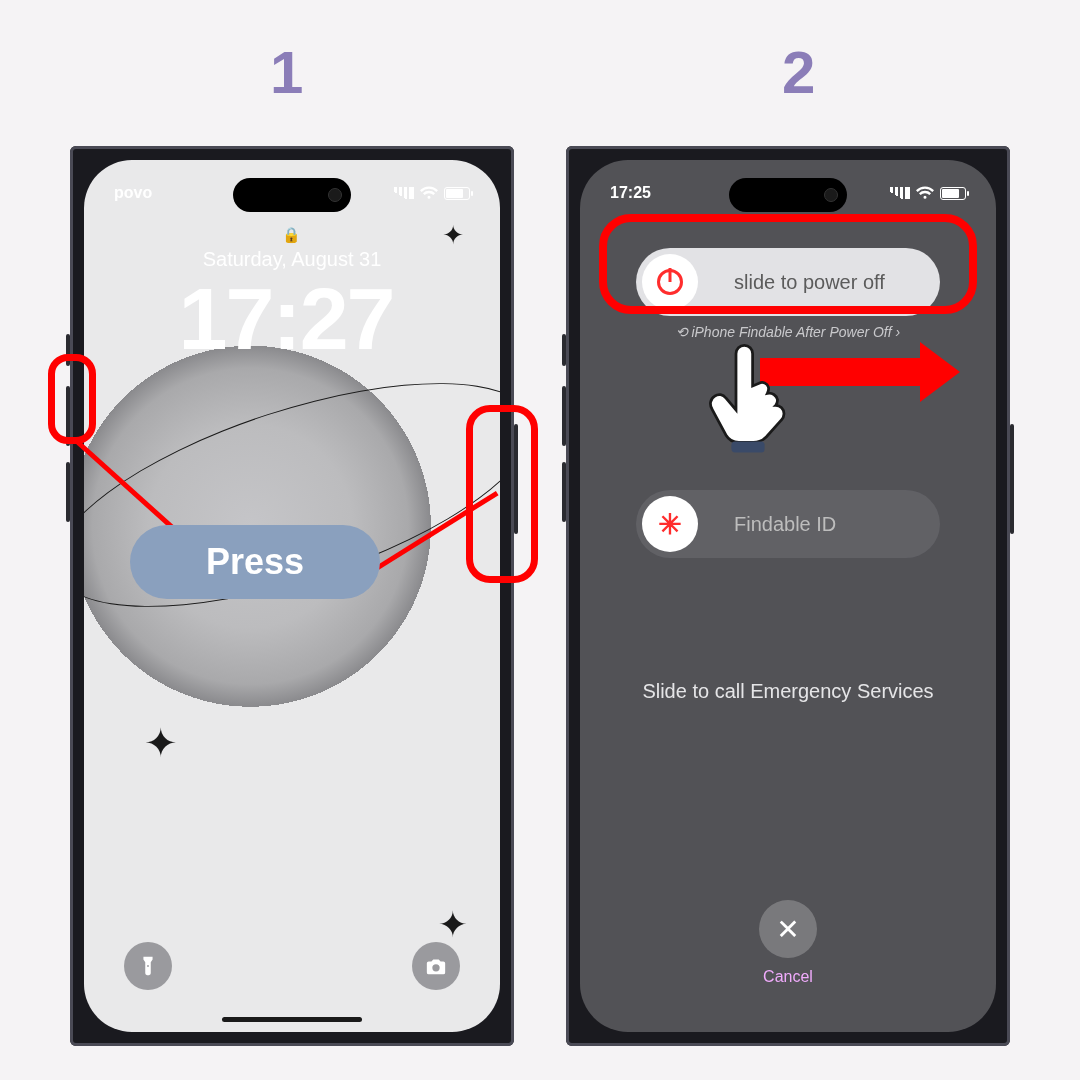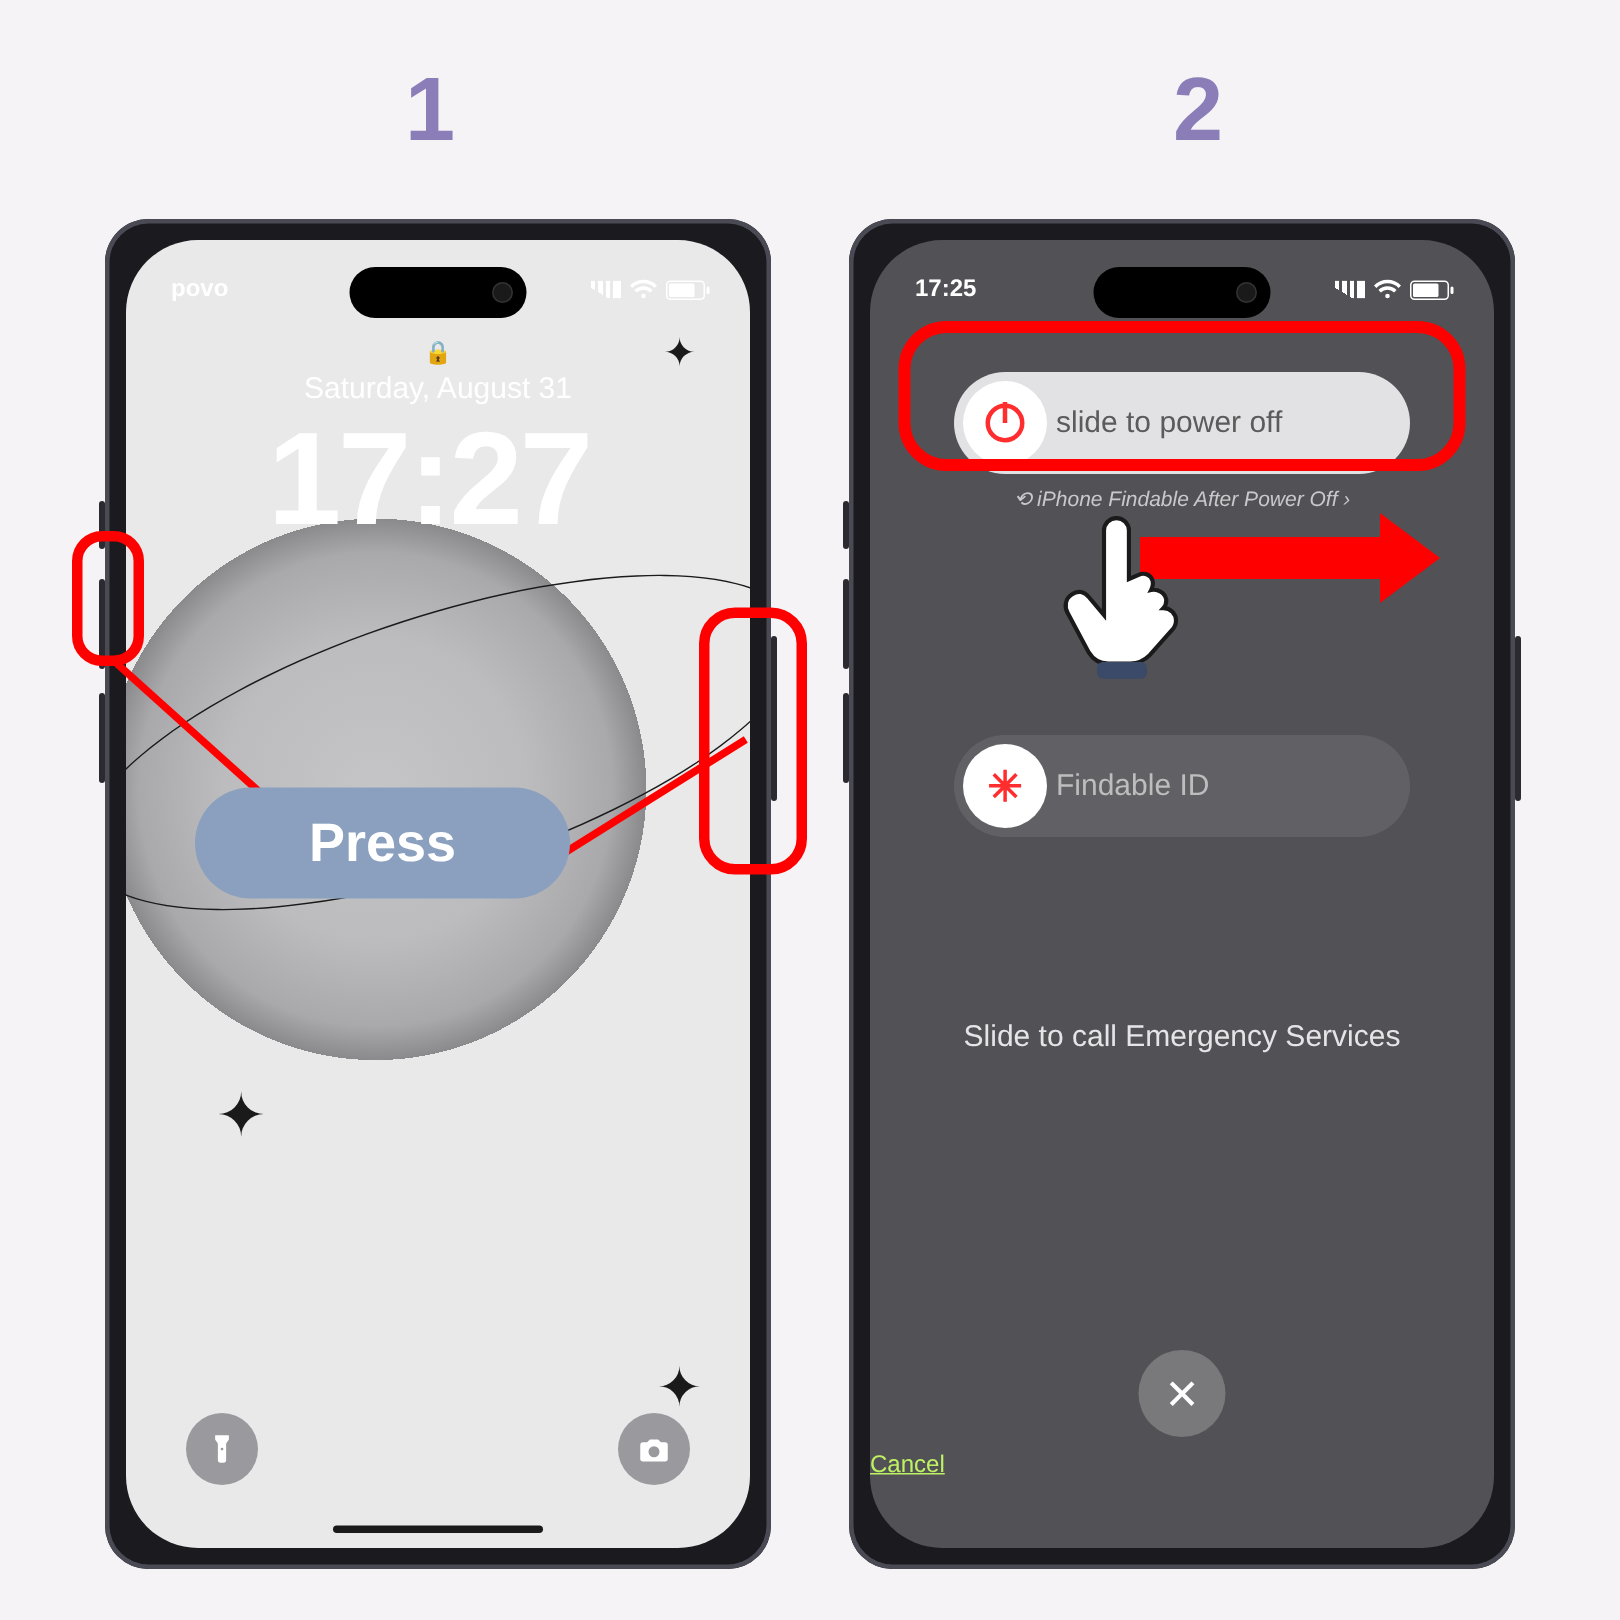--- a/index.html
+++ b/index.html
@@ -20,21 +20,21 @@
     }
     .step1-num { left: 270px; }
     .step2-num { left: 782px; }
 
     
     .phone {
       position: absolute;
       top: 146px;
       width: 444px;
       height: 900px;
-      border-radius: 29px;
+      border-radius: 6px;
       background: #1a1a1f;
       box-shadow: inset 0 0 0 3px #4a4a55;
       padding: 14px;
     }
     .phone1 { left: 70px; }
     .phone2 { left: 566px; }
 
     .screen {
       width: 100%;
       height: 100%;
@@ -243,21 +243,21 @@
     .p2-side { right: -4px; top: 278px; width: 4px; height: 110px; }
 
     
     .slider {
       position: absolute;
       left: 56px; right: 56px;
       height: 68px;
       border-radius: 34px;
       display: flex;
       align-items: center;
-      gap: 6px;
+      gap: 36px;
       padding: 6px;
       color: #bdbdbd;
       font-size: 20px;
     }
     .slider .knob {
       width: 56px; height: 56px;
       border-radius: 50%;
       display: flex; align-items: center; justify-content: center;
       background: #fff;
       flex-shrink: 0;
@@ -298,23 +298,23 @@
       bottom: 74px; left: 50%; transform: translateX(-50%);
       width: 58px; height: 58px;
       background: rgba(135,135,138,0.75);
       border-radius: 50%;
       display: flex; align-items: center; justify-content: center;
       color: #fff; font-size: 28px;
     }
     .cancel-label {
       position: absolute;
       bottom: 46px; left: 0; right: 0;
-      color: #bef264;
+      text-align: center;
+      color: #f0abfc;
       font-size: 16px;
-      text-decoration: underline;
     }
 
     
     .power-highlight {
       position: absolute;
       left: 599px; top: 214px;
       width: 378px; height: 100px;
       border: 8px solid #ff0000;
       border-radius: 32px;
       z-index: 30;

